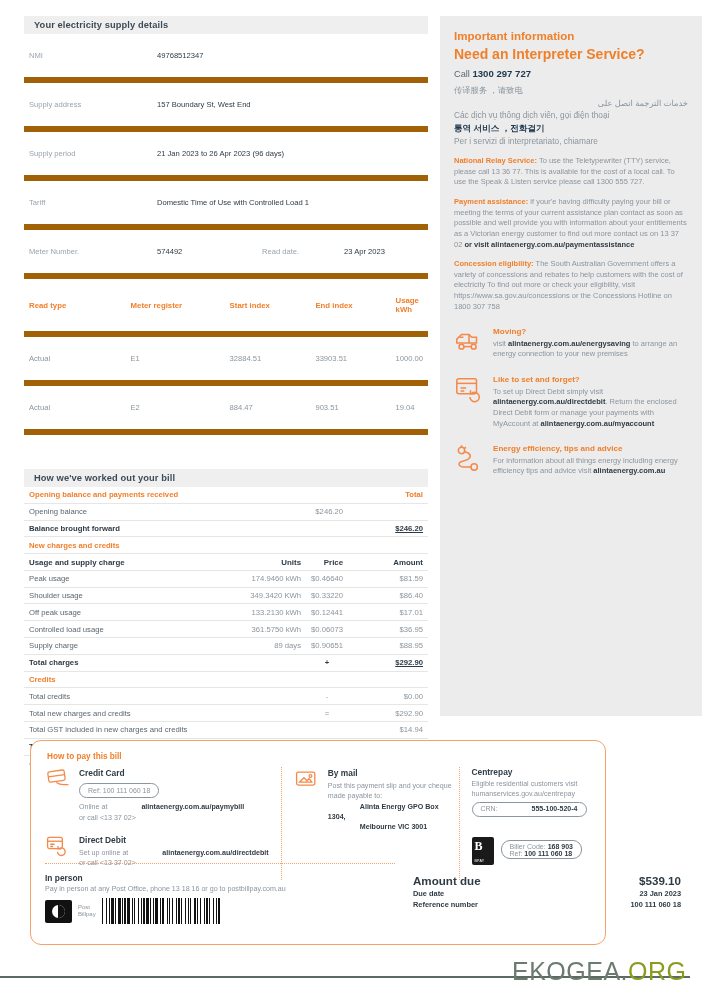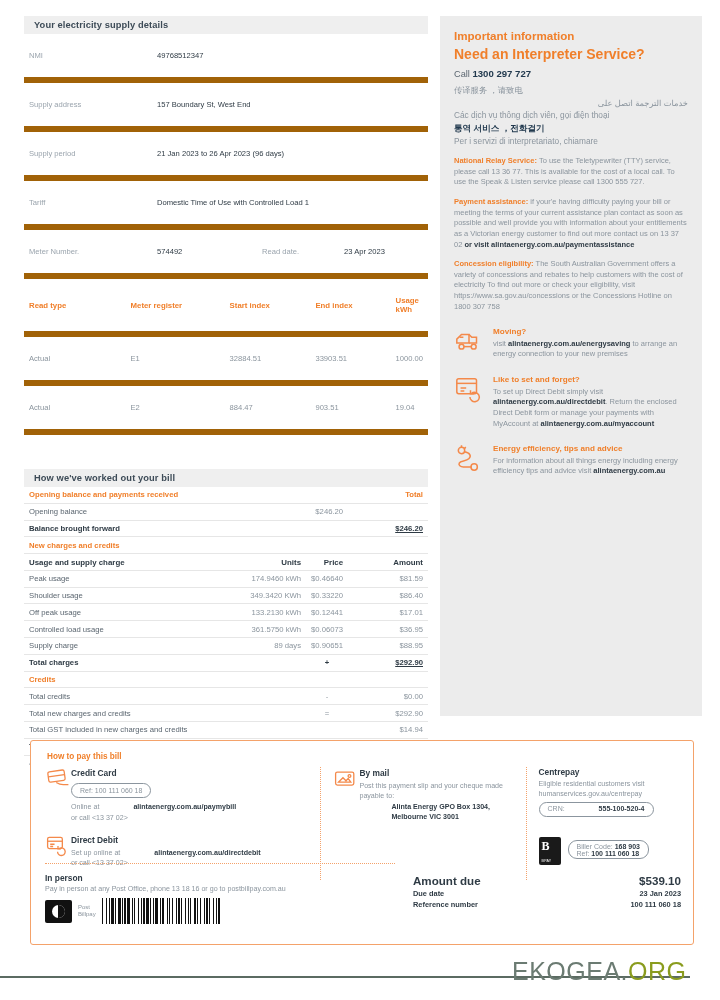--- a/index.html
+++ b/index.html
@@ -149,24 +149,24 @@
     font-size: 8.1px;
     margin-bottom: 1px;
   }
   .tip-body b { color: #2f3b45; }
 
   
   .pay-box {
     position: absolute;
     left: 30px;
     top: 740px;
-    width: 664px;
+    width: 576px;
     height: 205px;
     border: 1.3px solid #f4a26a;
-    border-radius: 3px;
+    border-radius: 11px;
     box-sizing: border-box;
     background: #fff;
   }
   .pay-title {
     position: absolute;
     left: 16px;
     top: 11px;
     color: #f07f2a;
     font-weight: bold;
     font-size: 8.2px;
@@ -177,21 +177,21 @@
     top: 26px;
     right: 12px;
     display: flex;
     gap: 6px;
   }
   .pcol { box-sizing: border-box; }
   .pcol.c1 { width: 278px; }
   .pcol.c2 { width: 205px; border-left: 1px dotted #f4a26a; padding-left: 12px; }
   .pcol.c3 { width: 160px; border-left: 1px dotted #f4a26a; padding-left: 12px; }
 
-  .pitem { display: flex; margin-bottom: 11px; }
+  .pitem { display: flex; gap: 8px; margin-bottom: 11px; }
   .pico { flex: 0 0 26px; height: 24px; color: #f4894a; }
   .pico svg { width: 26px; height: 24px; display: block; }
   .pbody { flex: 1; font-size: 7.1px; color: #8b959e; line-height: 1.45; }
   .ph {
     color: #2f3b45;
     font-weight: bold;
     font-size: 8.4px;
     margin-bottom: 2px;
   }
   .pbody b { color: #2f3b45; margin-left: 32px; }

